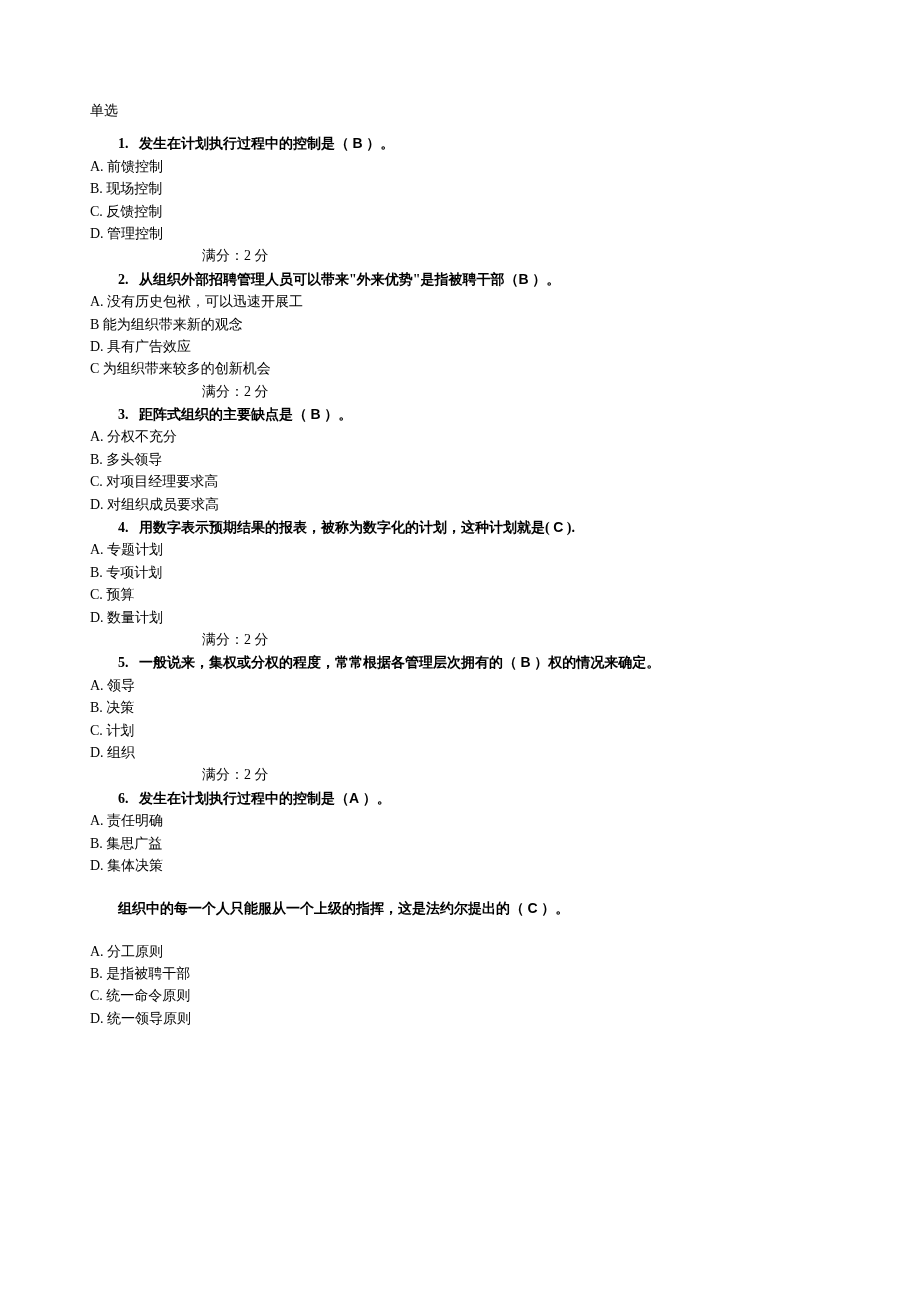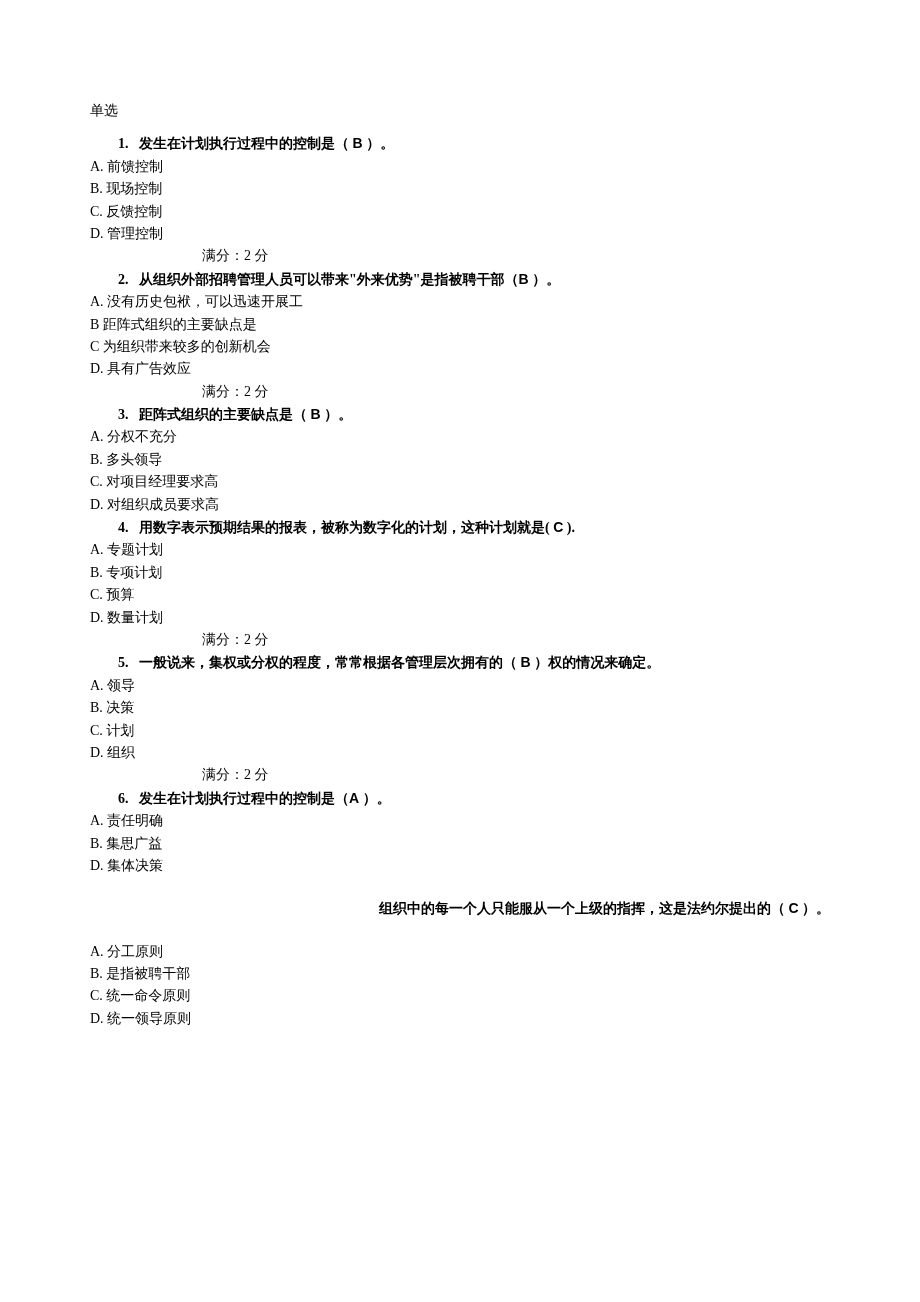--- a/index.html
+++ b/index.html
@@ -25,21 +25,20 @@
       margin-left: 0;
     }
     .score {
       margin-left: 8em;
     }
     .answer-span {
       font-family: Arial, sans-serif;
     }
     .q7-spacing-top {
       margin-top: 20px;
-      text-align: right;
     }
     .q7-spacing-bottom {
       margin-bottom: 20px;
     }
   </style>
 </head>
 <body>
 
 <div class="title">单选</div>
 
@@ -48,23 +47,23 @@
   <div class="option">A. 前馈控制</div>
   <div class="option">B. 现场控制</div>
   <div class="option">C. 反馈控制</div>
   <div class="option">D. 管理控制</div>
   <div class="score">满分：2    分</div>
 </div>
 
 <div>
   <div class="question-line"><span>2.</span>&nbsp;&nbsp;&nbsp;<span>从组织外部招聘管理人员可以带来"外来优势"是指被聘干部（</span><span class="answer-span">B</span><span>  ）。</span></div>
   <div class="option">A. 没有历史包袱，可以迅速开展工</div>
-  <div class="option">B 距阵式组织的主要缺点是</div>
+  <div class="option">B 能为组织带来新的观念</div>
+  <div class="option">D. 具有广告效应</div>
   <div class="option">C 为组织带来较多的创新机会</div>
-  <div class="option">D. 具有广告效应</div>
   <div class="score">满分：2    分</div>
 </div>
 
 <div>
   <div class="question-line"><span>3.</span>&nbsp;&nbsp;&nbsp;<span>距阵式组织的主要缺点是（ </span><span class="answer-span">B</span><span>  ）。</span></div>
   <div class="option">A. 分权不充分</div>
   <div class="option">B. 多头领导</div>
   <div class="option">C. 对项目经理要求高</div>
   <div class="option">D. 对组织成员要求高</div>
 </div>

